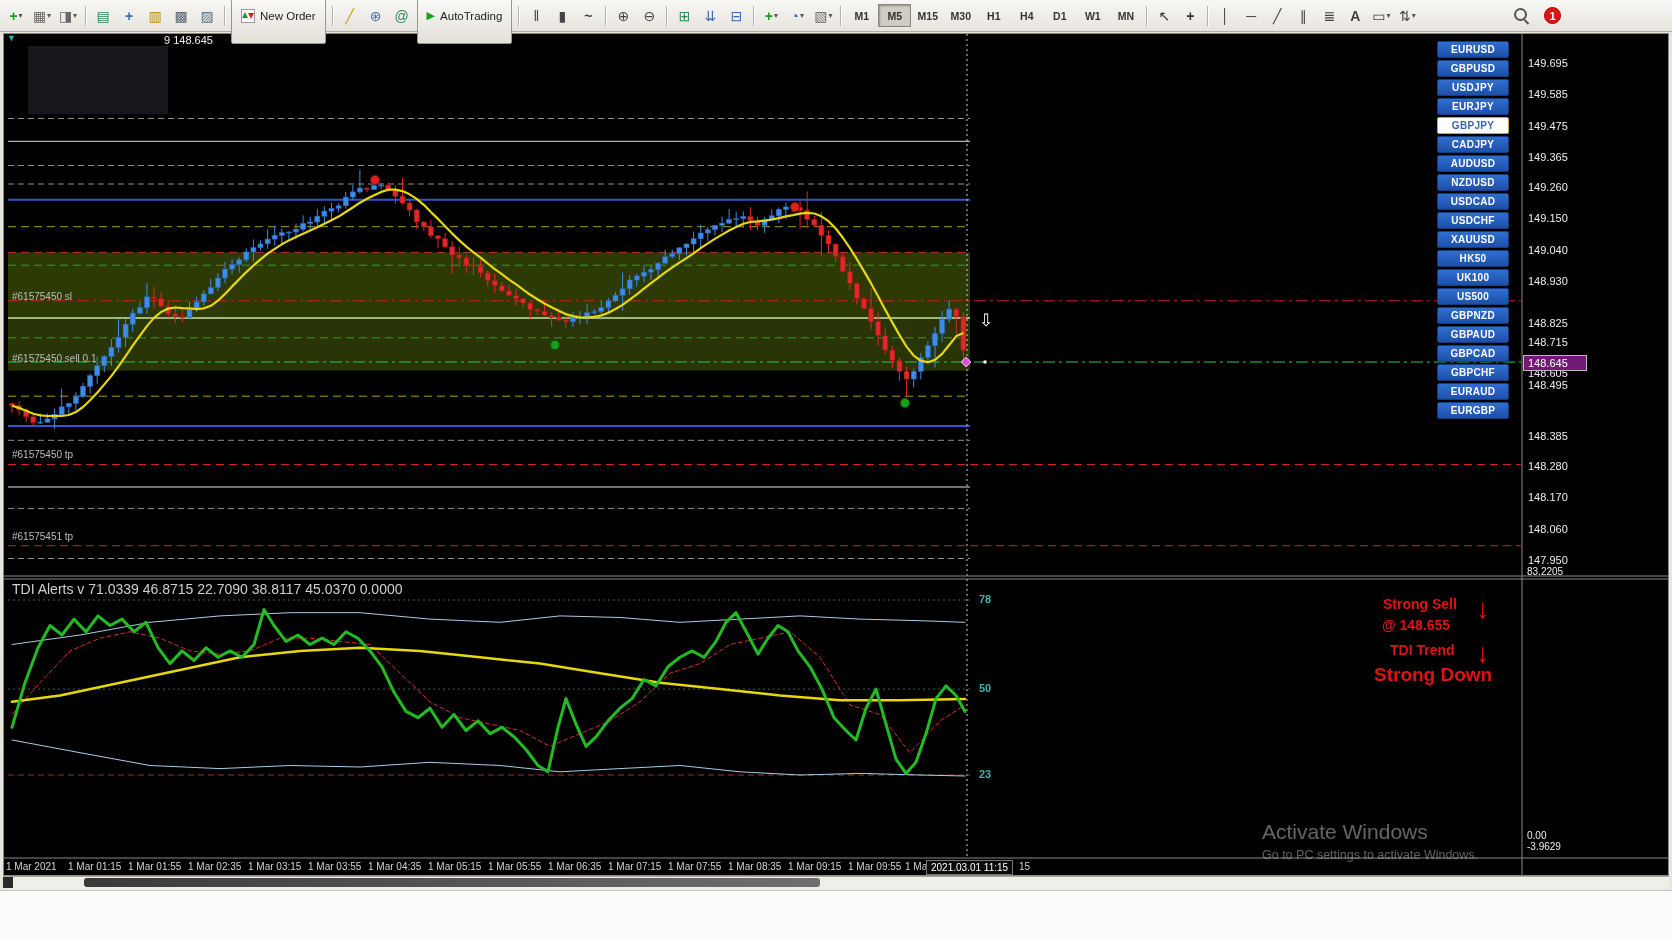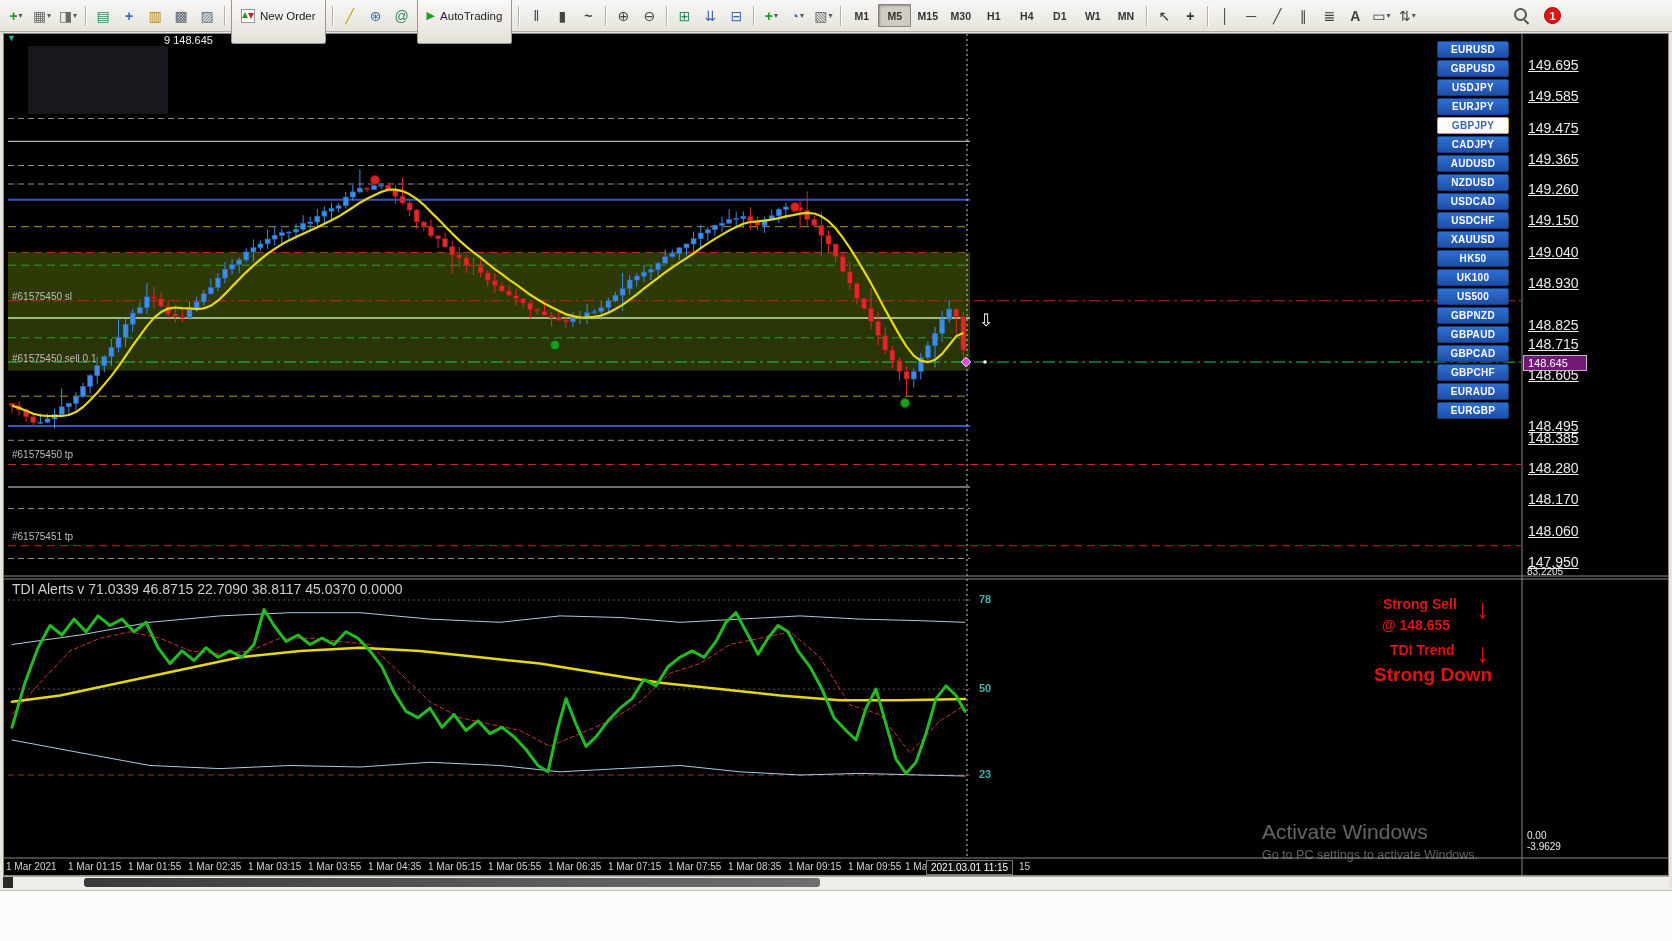--- a/index.html
+++ b/index.html
@@ -23,21 +23,21 @@
   #search-btn:after{content:"";position:absolute;left:13px;top:13px;width:6px;height:2px;background:#555;transform:rotate(45deg);transform-origin:0 0;}
   #badge{position:absolute;left:1544px;top:7px;width:17px;height:17px;border-radius:50%;background:#e01212;color:#fff;font-size:11px;font-weight:bold;display:flex;align-items:center;justify-content:center;border:1px solid #a00;box-sizing:border-box;}
   
   #chart-bg{position:absolute;left:3px;top:33px;width:1666px;height:843px;background:#000;border:1px solid #8a8780;box-sizing:border-box;z-index:0;}
   #logo-box{position:absolute;left:28px;top:46px;width:140px;height:68px;background:#17171d;z-index:1;}
   #chart-svg{position:absolute;left:0;top:0;width:1672px;height:941px;z-index:2;pointer-events:none;}
   #tri{position:absolute;left:7px;top:33px;color:#28b8a0;font-size:9px;z-index:3;line-height:10px;}
   #sym-info{position:absolute;left:164px;top:34px;color:#efefef;font-size:11px;z-index:3;}
   .ord-lb{position:absolute;left:12px;color:#bdbdbd;font-size:10px;z-index:3;white-space:nowrap;}
   #tdi-label{position:absolute;left:12px;top:581px;color:#cfcfcf;font-size:14px;z-index:3;}
-  .ax-lb{position:absolute;left:1528px;color:#ececec;font-size:14px;z-index:3;text-decoration:underline;}
+  .ax-lb{position:absolute;left:1528px;color:#ececec;font-size:11px;z-index:3;}
   .ax-sub{position:absolute;left:1527px;color:#ececec;font-size:10px;z-index:3;}
   #cur-box{position:absolute;left:1523px;width:58px;height:14px;background:#701a75;border:1px solid #b8b8b8;color:#fff;font-size:11px;line-height:14px;padding-left:4px;z-index:4;}
   .t-lb{position:absolute;top:861px;color:#d2d2d2;font-size:10px;z-index:3;white-space:nowrap;}
   #cur-time{position:absolute;top:860px;height:13px;background:#0a0a0a;border:1px solid #777;color:#fff;font-size:10px;line-height:13px;padding:0 4px;z-index:4;white-space:nowrap;}
   #after-t{position:absolute;top:861px;color:#d2d2d2;font-size:10px;z-index:3;}
   .lvl-lb{position:absolute;left:979px;color:#3fb0b0;font-size:11px;font-weight:bold;z-index:3;}
   #symbol-panel{position:absolute;left:1437px;top:41px;width:76px;z-index:5;}
   .sym-btn{width:70px;height:15px;margin-bottom:2px;background:linear-gradient(#2f6fd0,#1d4fa8);border:1px solid #163c80;border-radius:2px;color:#fff;font-size:10px;font-weight:bold;display:flex;align-items:center;justify-content:center;letter-spacing:.3px;}
   .sym-btn.active{background:#fff;color:#3a66b0;border:1px solid #caa34a;}
   .sig{position:absolute;font-weight:bold;z-index:6;white-space:nowrap;}
@@ -532,21 +532,21 @@
       <div class="ax-lb" style="top: 88px;">149.585</div>
       <div class="ax-lb" style="top: 120px;">149.475</div>
       <div class="ax-lb" style="top: 151px;">149.365</div>
       <div class="ax-lb" style="top: 181px;">149.260</div>
       <div class="ax-lb" style="top: 212px;">149.150</div>
       <div class="ax-lb" style="top: 244px;">149.040</div>
       <div class="ax-lb" style="top: 275px;">148.930</div>
       <div class="ax-lb" style="top: 305px; margin-top: 12px;">148.825</div>
       <div class="ax-lb" style="top: 336px;">148.715</div>
       <div class="ax-lb" style="top: 367px;">148.605</div>
-      <div class="ax-lb" style="top: 418px;">148.495</div>
+      <div class="ax-lb" style="top: 379px;">148.495</div>
       <div class="ax-lb" style="top: 430px;">148.385</div>
       <div class="ax-lb" style="top: 460px;">148.280</div>
       <div class="ax-lb" style="top: 491px;">148.170</div>
       <div class="ax-lb" style="top: 523px;">148.060</div>
       <div class="ax-lb" style="top: 554px;">147.950</div>
       <div class="ax-sub" style="top: 566px;">83.2205</div>
       <div class="ax-sub" style="top: 830px;">0.00</div>
       <div class="ax-sub" style="top: 841px;">-3.9629</div>
     </div>
   <div id="cur-box" style="top: 355px;">148.645</div>

